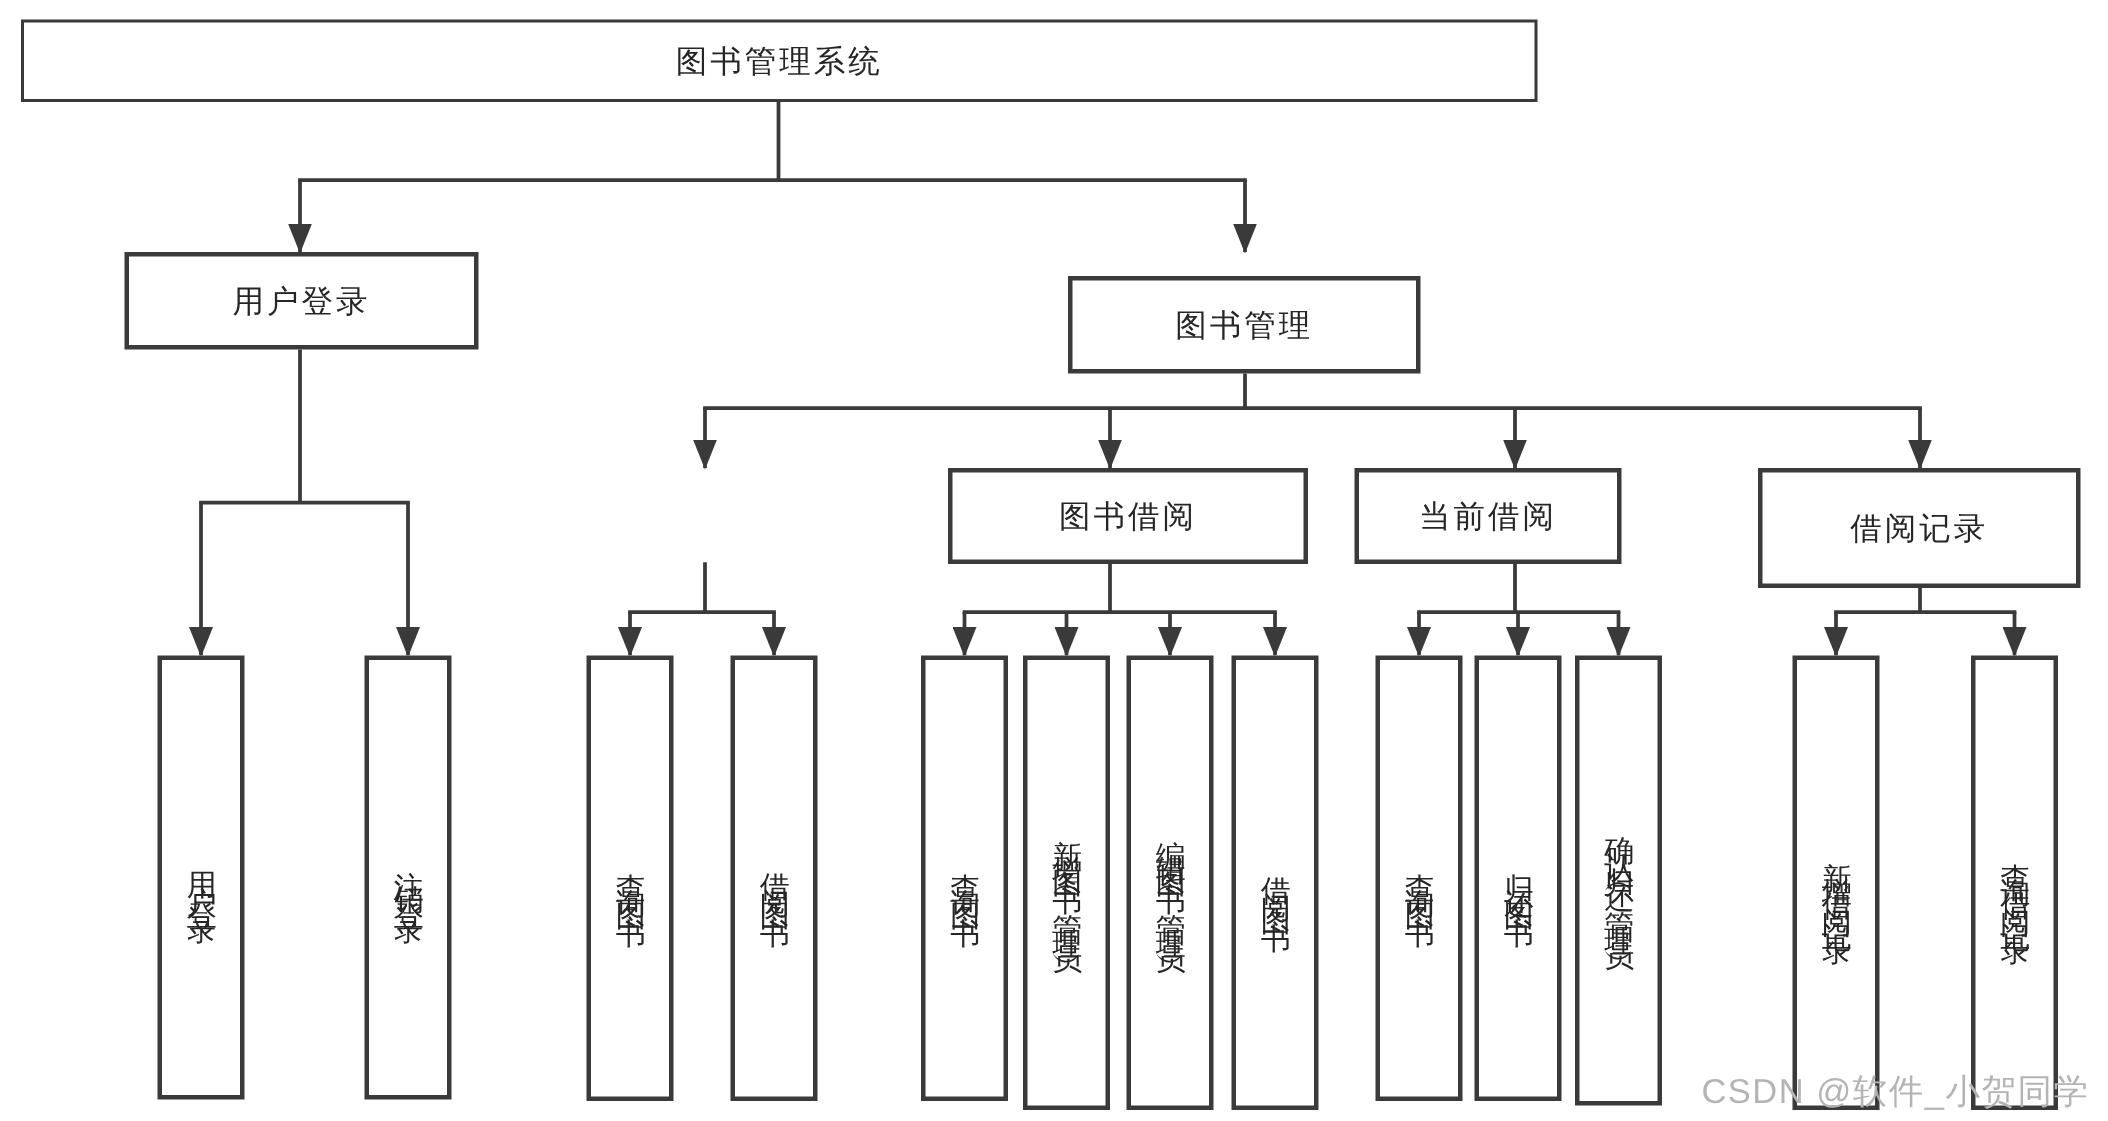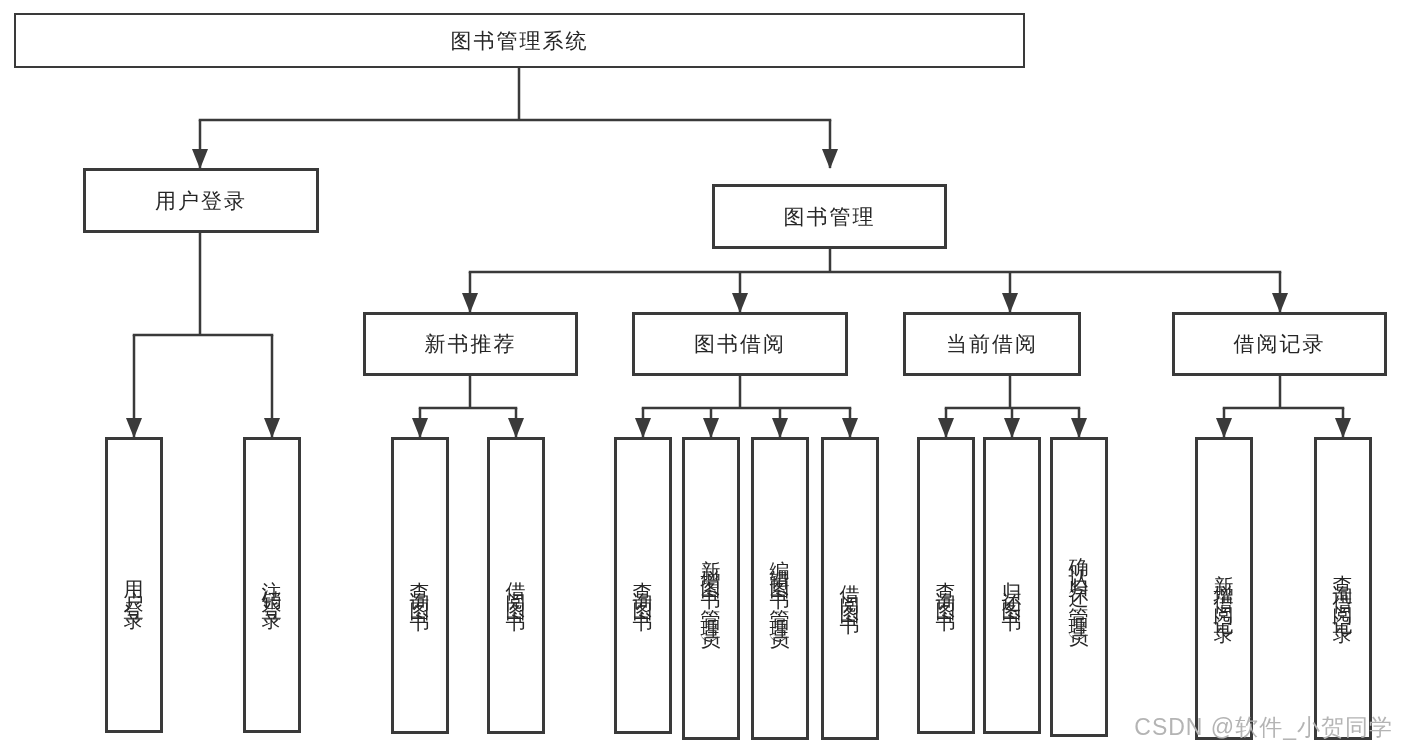--- a/index.html
+++ b/index.html
@@ -109,30 +109,27 @@
     <span class="label">图书管理系统</span>
   </div>
 
   <div class="hbox" style="left:83px; top:168px; width:236px; height:65px;">
     <span class="label">用户登录</span>
   </div>
   <div class="hbox" style="left:712px; top:168px; width:235px; height:65px;margin-top:16px;">
     <span class="label">图书管理</span>
   </div>
 
-  <div class="hbox" style="left:363px; top:312px; width:215px; height:64px;">
-    <span class="label">新书推荐</span>
-  </div>
-  <div class="hbox" style="left:632px; top:312px; width:216px; height:64px;">
+  <div class="hbox" style="left:632px; top:312px; width:240px; height:64px;">
     <span class="label">图书借阅</span>
   </div>
   <div class="hbox" style="left:903px; top:312px; width:178px; height:64px;">
     <span class="label">当前借阅</span>
   </div>
-  <div class="hbox" style="left:1172px; top:312px; width:215px; height:64px;">
+  <div class="hbox" style="left:1172px; top:312px; width:215px; height:80px;">
     <span class="label">借阅记录</span>
   </div>
 
   <div class="vbox" style="left:105px; height:296px;">
     <span class="label">用户登录</span>
   </div>
   <div class="vbox" style="left:243px; height:296px;">
     <span class="label">注销登录</span>
   </div>
 

